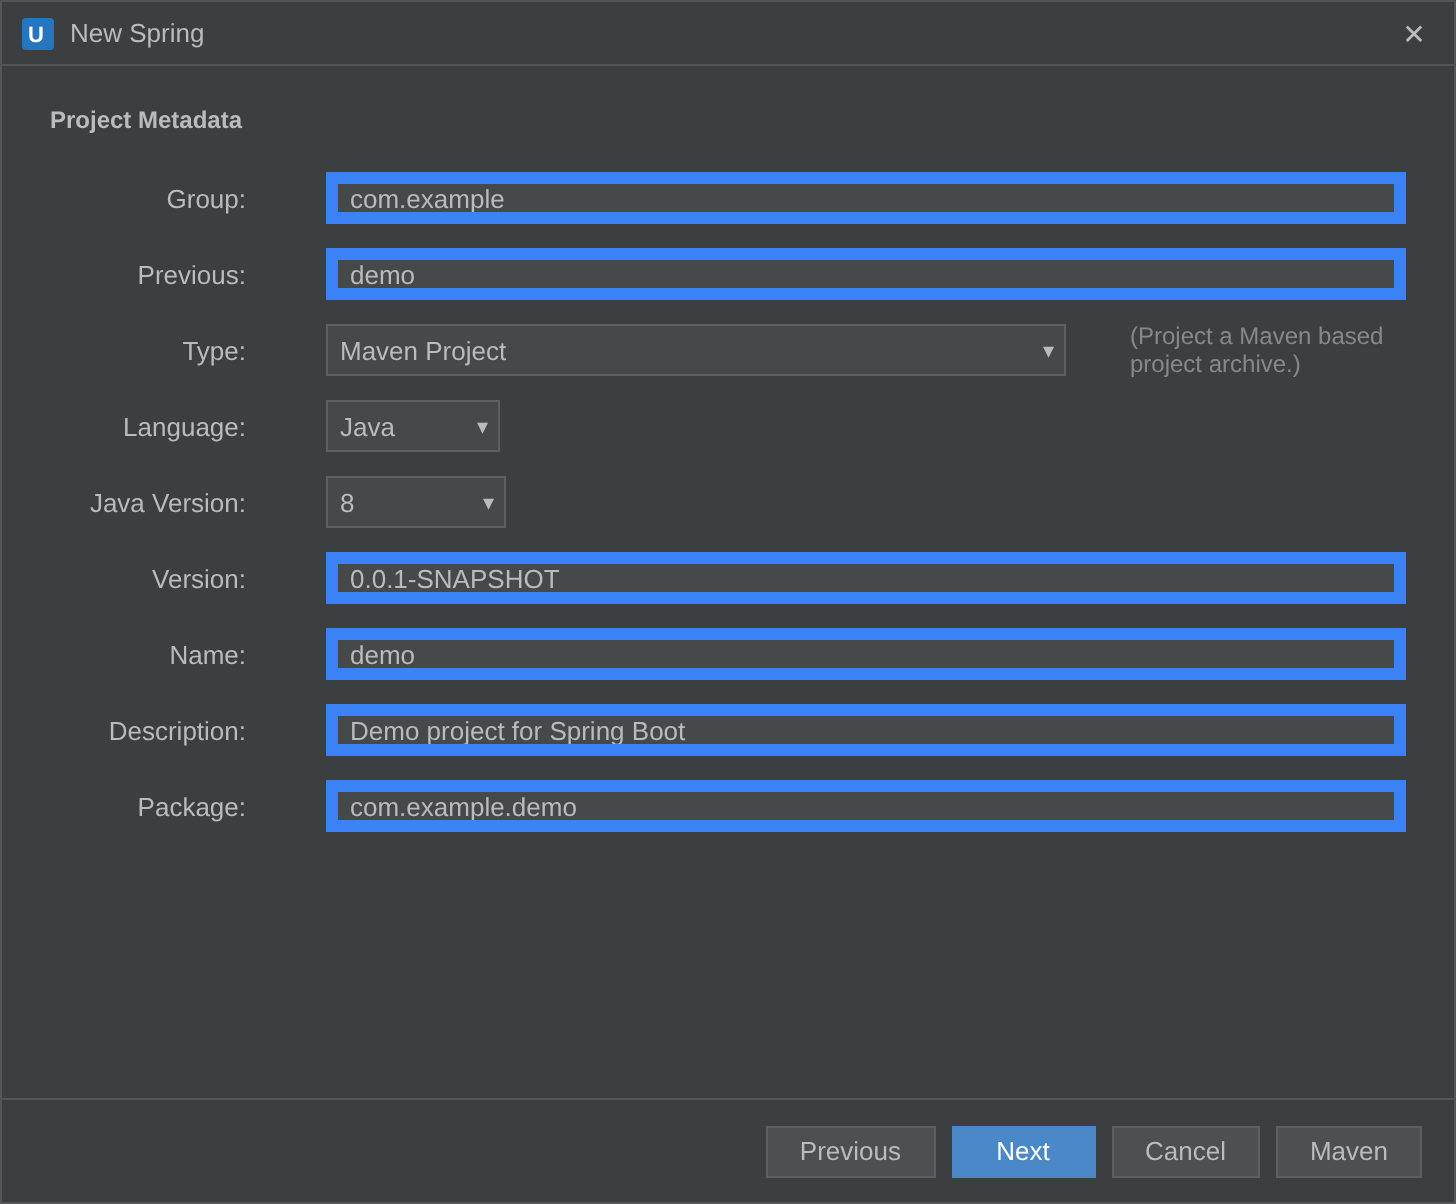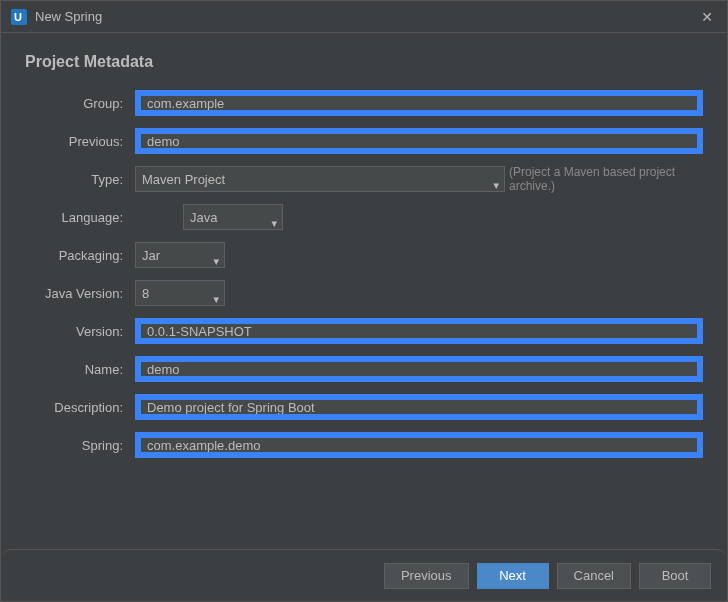--- a/index.html
+++ b/index.html
@@ -65,31 +65,32 @@
       background: transparent;
     }
 
     .content {
       padding: 20px 24px;
       flex: 1;
       overflow-y: auto;
     }
 
     .section-title {
-      font-size: 16px;
+      font-size: 12px;
       font-weight: bold;
       color: #bbbbbb;
       margin-bottom: 18px;
     }
 
     .form-row {
       display: flex;
       align-items: center;
       margin-bottom: 10px;
       min-height: 28px;
+      gap: 28px;
     }
 
     .form-label {
       width: 110px;
       flex-shrink: 0;
       color: #bbbbbb;
       font-size: 13px;
       text-align: right;
       padding-right: 12px;
     }
@@ -116,39 +117,38 @@
       cursor: pointer;
       appearance: none;
       -webkit-appearance: none;
       padding-right: 24px;
       position: relative;
     }
 
     .select-wrapper {
       position: relative;
       display: inline-flex;
-      align-items: flex-end;
+      align-items: center;
     }
 
     .select-wrapper::after {
       content: '▾';
       position: absolute;
       right: 6px;
       color: #bbbbbb;
       pointer-events: none;
       font-size: 11px;
     }
 
     .select-type {
       width: 370px;
     }
 
     .select-lang {
-      width: 100px;
-      margin-left: 48px;
+      width: 87px;
     }
 
     .select-packaging {
       width: 90px;
     }
 
     .select-java {
       width: 90px;
     }
 
@@ -161,21 +161,20 @@
     .footer {
       height: 52px;
       border-top: 1px solid #555555;
       display: flex;
       align-items: center;
       justify-content: flex-end;
       padding: 0 16px;
       gap: 8px;
       flex-shrink: 0;
       background: #3c3f41;
-      border-radius: 10px;
     }
 
     .btn {
       height: 26px;
       padding: 0 16px;
       font-size: 13px;
       cursor: pointer;
       border: 1px solid #5e6060;
       background: #4c5052;
       color: #bbbbbb;
@@ -239,29 +238,20 @@
       <label class="form-label">Language:</label>
       <div class="select-wrapper">
         <select class="form-select select-lang">
           <option>Java</option>
           <option>Kotlin</option>
           <option>Groovy</option>
         </select>
       </div>
     </div>
 
-    <div class="form-row">
-      <label class="form-label">Packaging:</label>
-      <div class="select-wrapper">
-        <select class="form-select select-packaging">
-          <option>Jar</option>
-          <option>War</option>
-        </select>
-      </div>
-    </div>
 
     <div class="form-row">
       <label class="form-label">Java Version:</label>
       <div class="select-wrapper">
         <select class="form-select select-java">
           <option>8</option>
           <option>11</option>
           <option>17</option>
         </select>
       </div>
@@ -276,24 +266,24 @@
       <label class="form-label">Name:</label>
       <input type="text" class="form-input" value="demo" style="">
     </div>
 
     <div class="form-row">
       <label class="form-label">Description:</label>
       <input type="text" class="form-input" value="Demo project for Spring Boot" style="">
     </div>
 
     <div class="form-row">
-      <label class="form-label">Spring:</label>
+      <label class="form-label">Package:</label>
       <input type="text" class="form-input" value="com.example.demo" style="">
     </div>
   </div>
 
   <div class="footer">
     <button class="btn">Previous</button>
     <button class="btn btn-primary">Next</button>
     <button class="btn">Cancel</button>
-    <button class="btn">Boot</button>
+    <button class="btn">Maven</button>
   </div>
 </div>
 
 </body></html>

